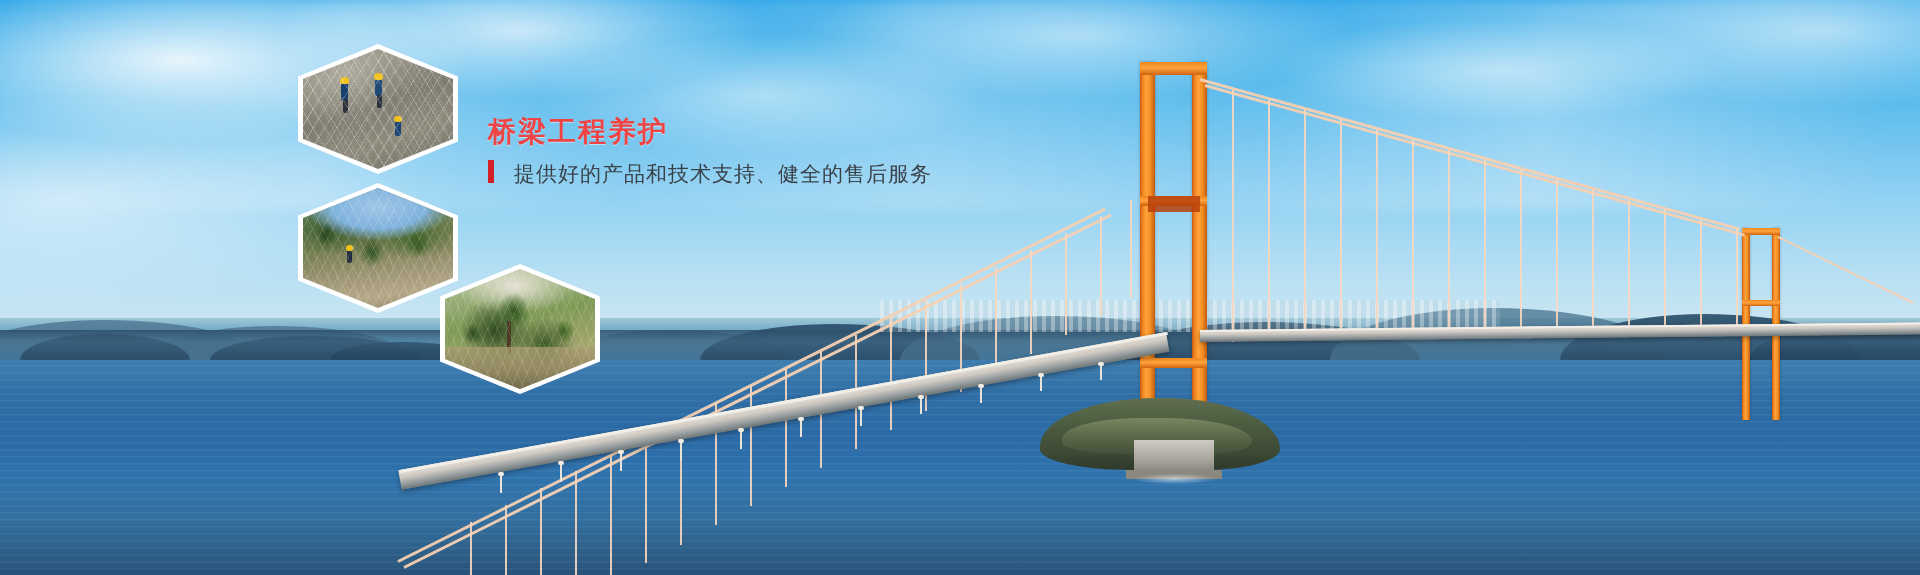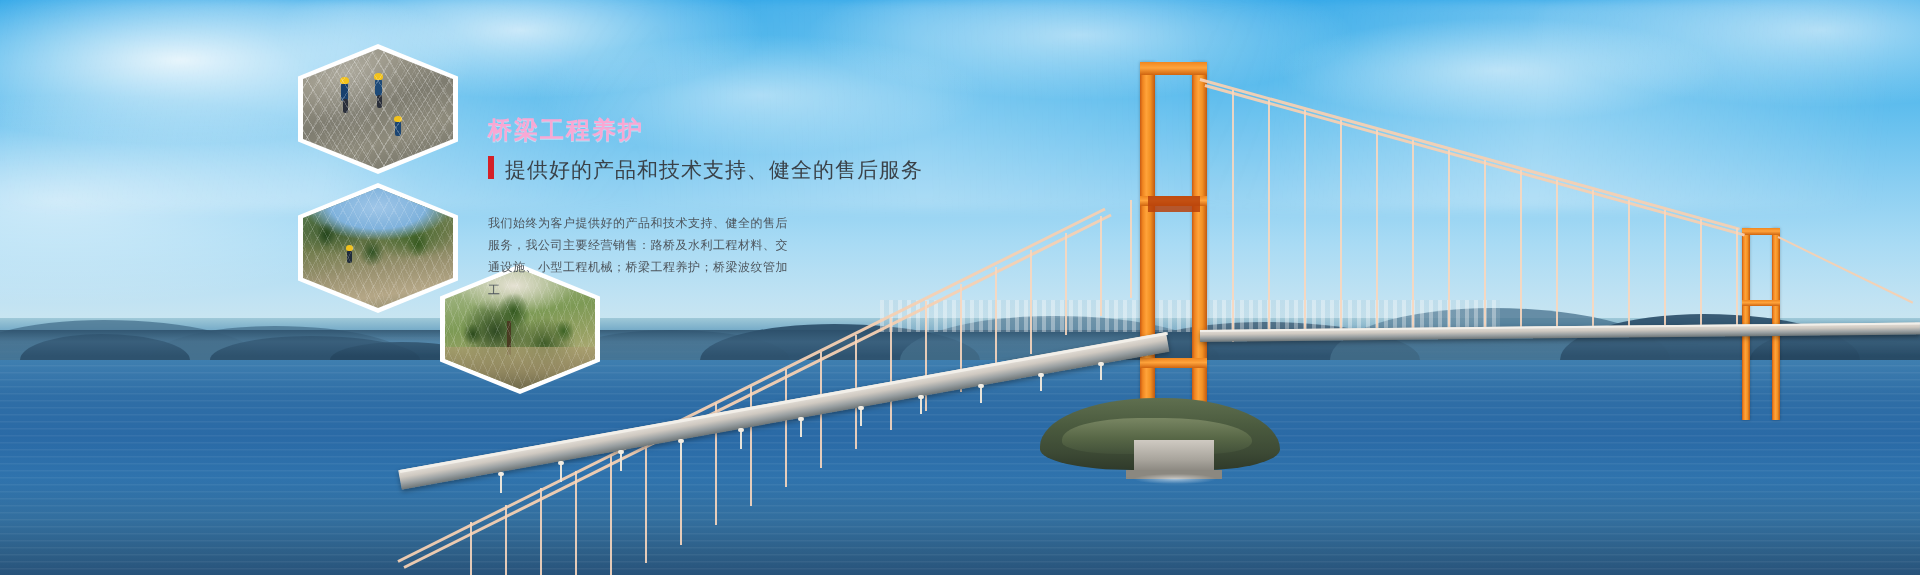--- a/index.html
+++ b/index.html
@@ -135,27 +135,27 @@
   .worker{position:absolute;border-radius:2px;}
   .helmet{position:absolute;border-radius:50% 50% 40% 40%;background:#f2c21c;}
 
   
   .text-wrap{position:absolute;left:488px;top:118px;width:560px;}
   .headline{
     display:flex;align-items:baseline;gap:14px;white-space:nowrap;
     line-height:1;margin:0 0 14px 0;
   }
   .headline .h-main{
-    font-size:24px;font-weight:bold;color:#f9a8d4;letter-spacing:2px;
+    font-size:28px;font-weight:bold;color:#ef4444;letter-spacing:2px;
     text-shadow:0 1px 0 rgba(255,255,255,.45);
   }
   .headline .h-sub{
     font-size:24px;font-weight:bold;color:#2a2f35;letter-spacing:1px;
   }
-  .sub-row{display:flex;align-items:flex-start;gap:11px;margin:0 0 28px 0;}
+  .sub-row{display:flex;align-items:flex-start;gap:20px;margin:0 0 22px 0;}
   .red-bar{width:6px;height:23px;background:#d42128;flex:0 0 auto;}
   .sub-row .s-text{
     font-size:21px;color:#3a4249;letter-spacing:1px;white-space:nowrap;
   }
   .desc{
     font-size:12px;color:#4d555c;line-height:1.85;letter-spacing:.5px;
     width:310px;margin:0;
   }
 </style>
 </head>
@@ -321,16 +321,15 @@
 
     <div class="headline">
       <span class="h-main">桥梁工程养护</span>
     </div>
 
     <div class="sub-row">
       <span class="red-bar"></span>
       <span class="s-text">提供好的产品和技术支持、健全的售后服务</span>
     </div>
 
-    <p class="desc">我们始终为客户提供好的产品和技术支持、健全的售后服务，我公司主要经营销售：路桥及水利工程材料、交通设施、小型工程机械；桥梁工程养护；桥梁波纹管加工</p>
   </div>
 
 </div>
 
 </body></html>

